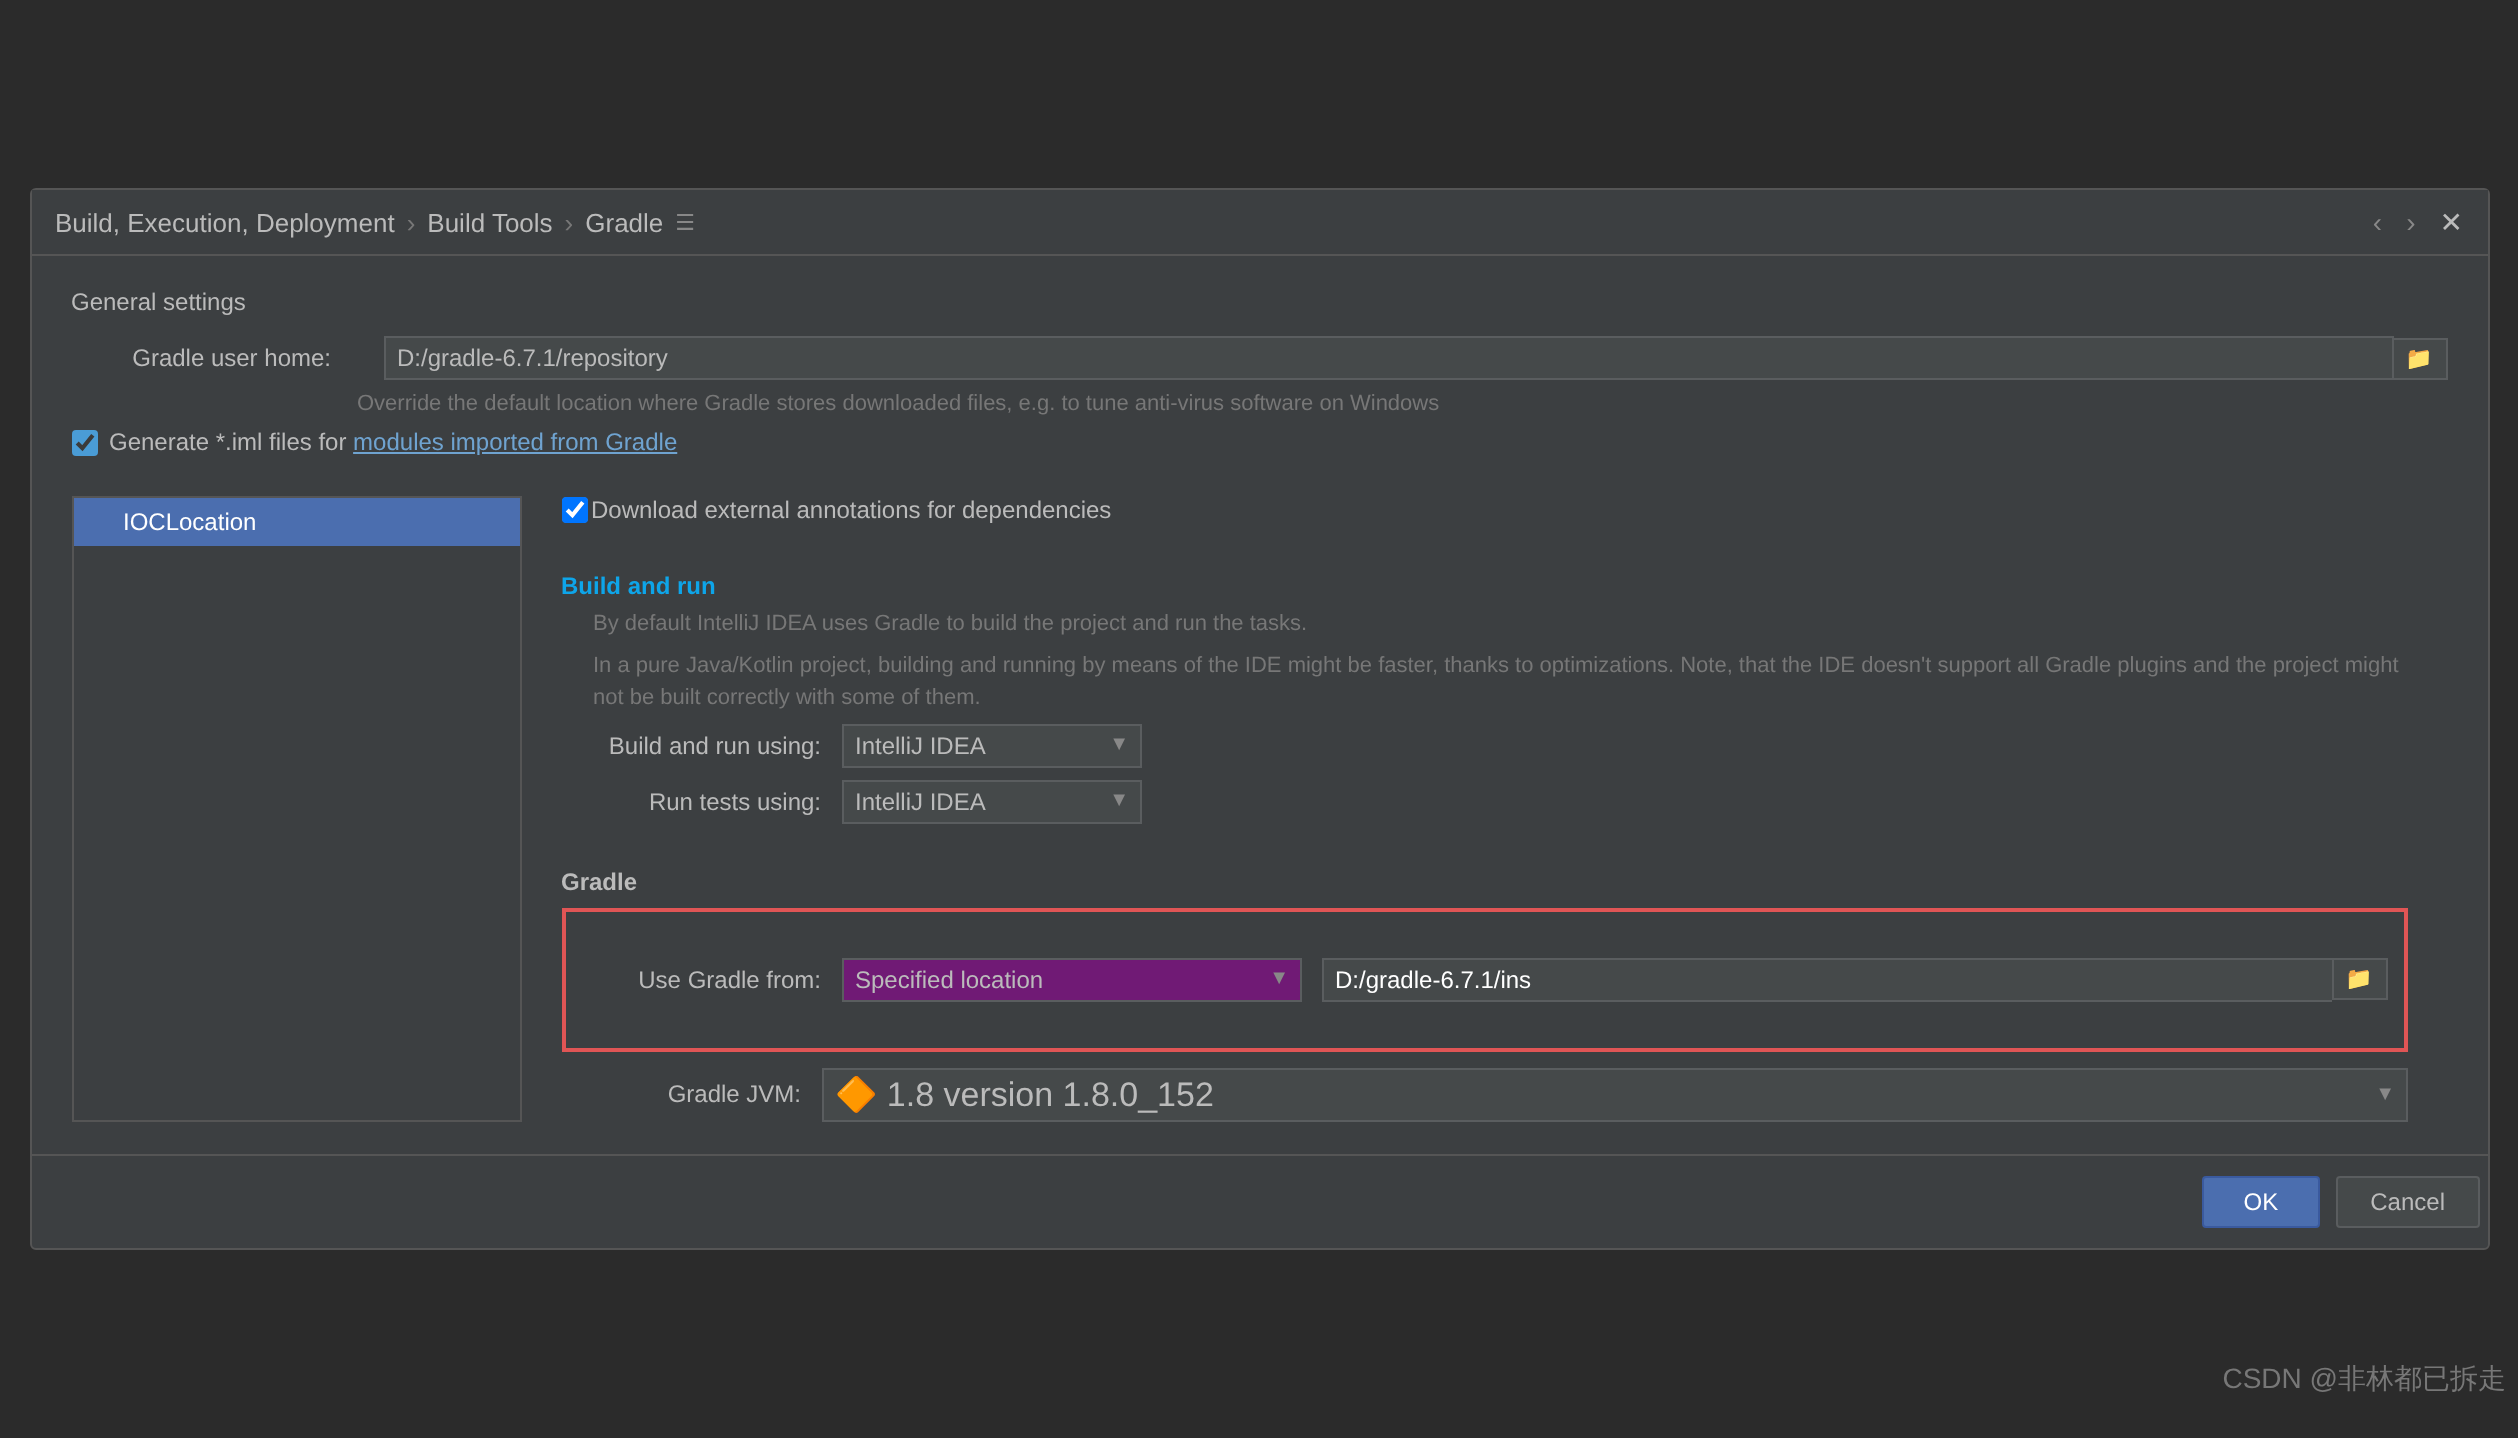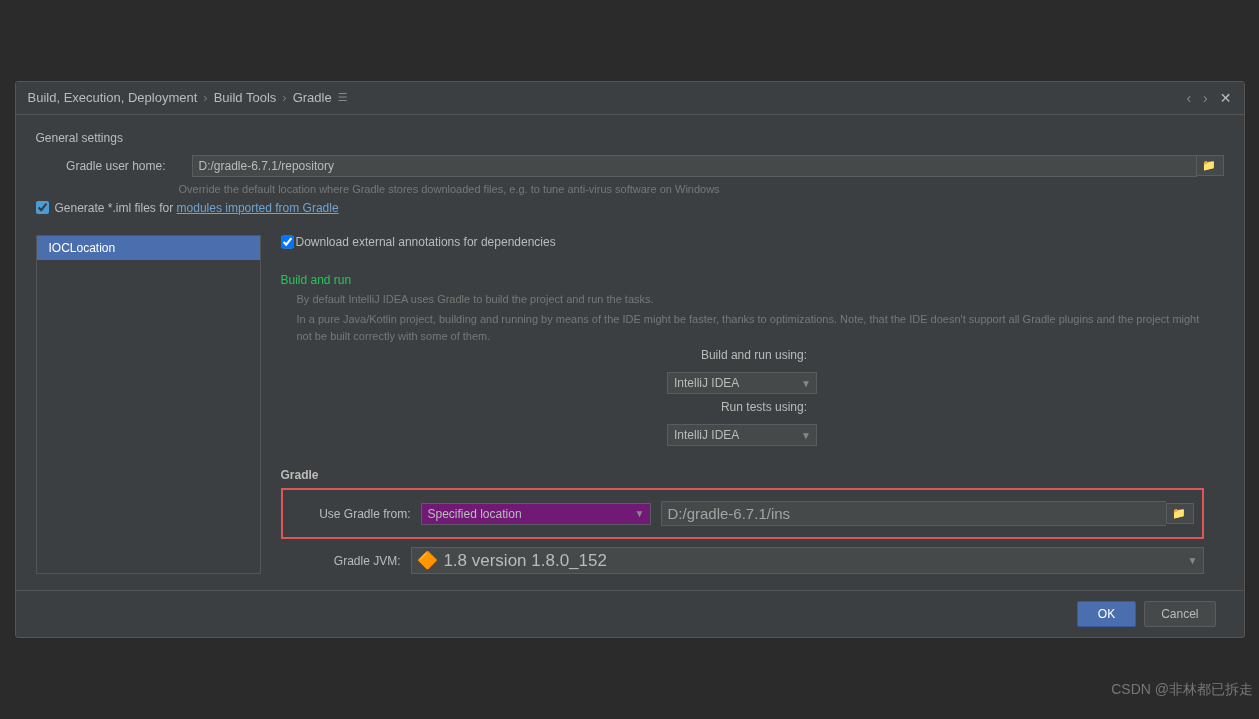--- a/index.html
+++ b/index.html
@@ -147,60 +147,59 @@
       margin-left: 22px;
       margin-bottom: 8px;
     }
     .project-list {
       width: 225px;
       background: #3c3f41;
       border: 1px solid #555;
       flex-shrink: 0;
     }
     .project-item {
-      padding: 5px 12px;
+      padding: 5px 25px;
       font-size: 12px;
       cursor: pointer;
       color: #bbbbbb;
     }
     .project-item.selected {
       background: #4b6eaf;
       color: #ffffff;
     }
     .project-settings {
       flex: 1;
       padding: 0 20px;
       display: flex;
       flex-direction: column;
       gap: 12px;
     }
     .download-row {
       display: flex;
       gap: 2px;
     }
     .sub-section-title {
-      color: #22c55e;
-      font-size: 12px;
-      font-weight: normal;
+      color: #0ea5e9;
+      font-size: 12px;
+      font-weight: bold;
       margin-bottom: 4px;
       margin-top: 12px;
     }
     .description-text {
       color: #777;
       font-size: 11px;
       line-height: 1.5;
       margin-bottom: 4px;
       margin-left: 16px;
     }
     .settings-row {
       display: flex;
       align-items: center;
       gap: 10px;
       margin-bottom: 6px;
-      flex-direction: column;
     }
     .settings-label {
       min-width: 130px;
       color: #bbbbbb;
       text-align: right;
     }
     .dropdown {
       background: #45494a;
       border: 1px solid #5a5d5f;
       color: #bbbbbb;
@@ -232,21 +231,21 @@
       color: #bbbbbb;
       font-size: 12px;
       font-weight: bold;
       margin-bottom: 6px;
     }
     .gradle-highlighted-row {
       display: flex;
       align-items: center;
       gap: 10px;
       border: 2px solid #e05555;
-      padding: 11px 8px;
+      padding: 23px 8px;
       background: #3c3f41;
     }
     .gradle-row-label {
       min-width: 120px;
       color: #bbbbbb;
       text-align: right;
       flex-shrink: 0;
     }
     .gradle-dropdown-wrapper {
       display: flex;
@@ -268,23 +267,23 @@
     }
     .gradle-path-group {
       display: flex;
       align-items: center;
       flex: 1;
     }
     .gradle-path-input {
       background: #45494a;
       border: 1px solid #5a5d5f;
       border-right: none;
-      color: #a3a3a3;
+      color: #ffffff;
       padding: 3px 6px;
-      font-size: 15px;
+      font-size: 12px;
       flex: 1;
       outline: none;
     }
     .gradle-folder-btn {
       background: #45494a;
       border: 1px solid #5a5d5f;
       color: #bbbbbb;
       padding: 3px 6px;
       cursor: pointer;
       font-size: 11px;
@@ -315,21 +314,21 @@
       font-size: 17px;
       appearance: none;
       -webkit-appearance: none;
       cursor: pointer;
       width: 100%;
       outline: none;
     }
     .dialog-footer {
       display: flex;
       justify-content: flex-end;
-      padding: 10px 28px;
+      padding: 10px 4px;
       gap: 8px;
       border-top: 1px solid #555;
     }
     .btn-ok {
       background: #4b6eaf;
       border: 1px solid #3a5a9f;
       color: #ffffff;
       padding: 5px 20px;
       cursor: pointer;
       font-size: 12px;

